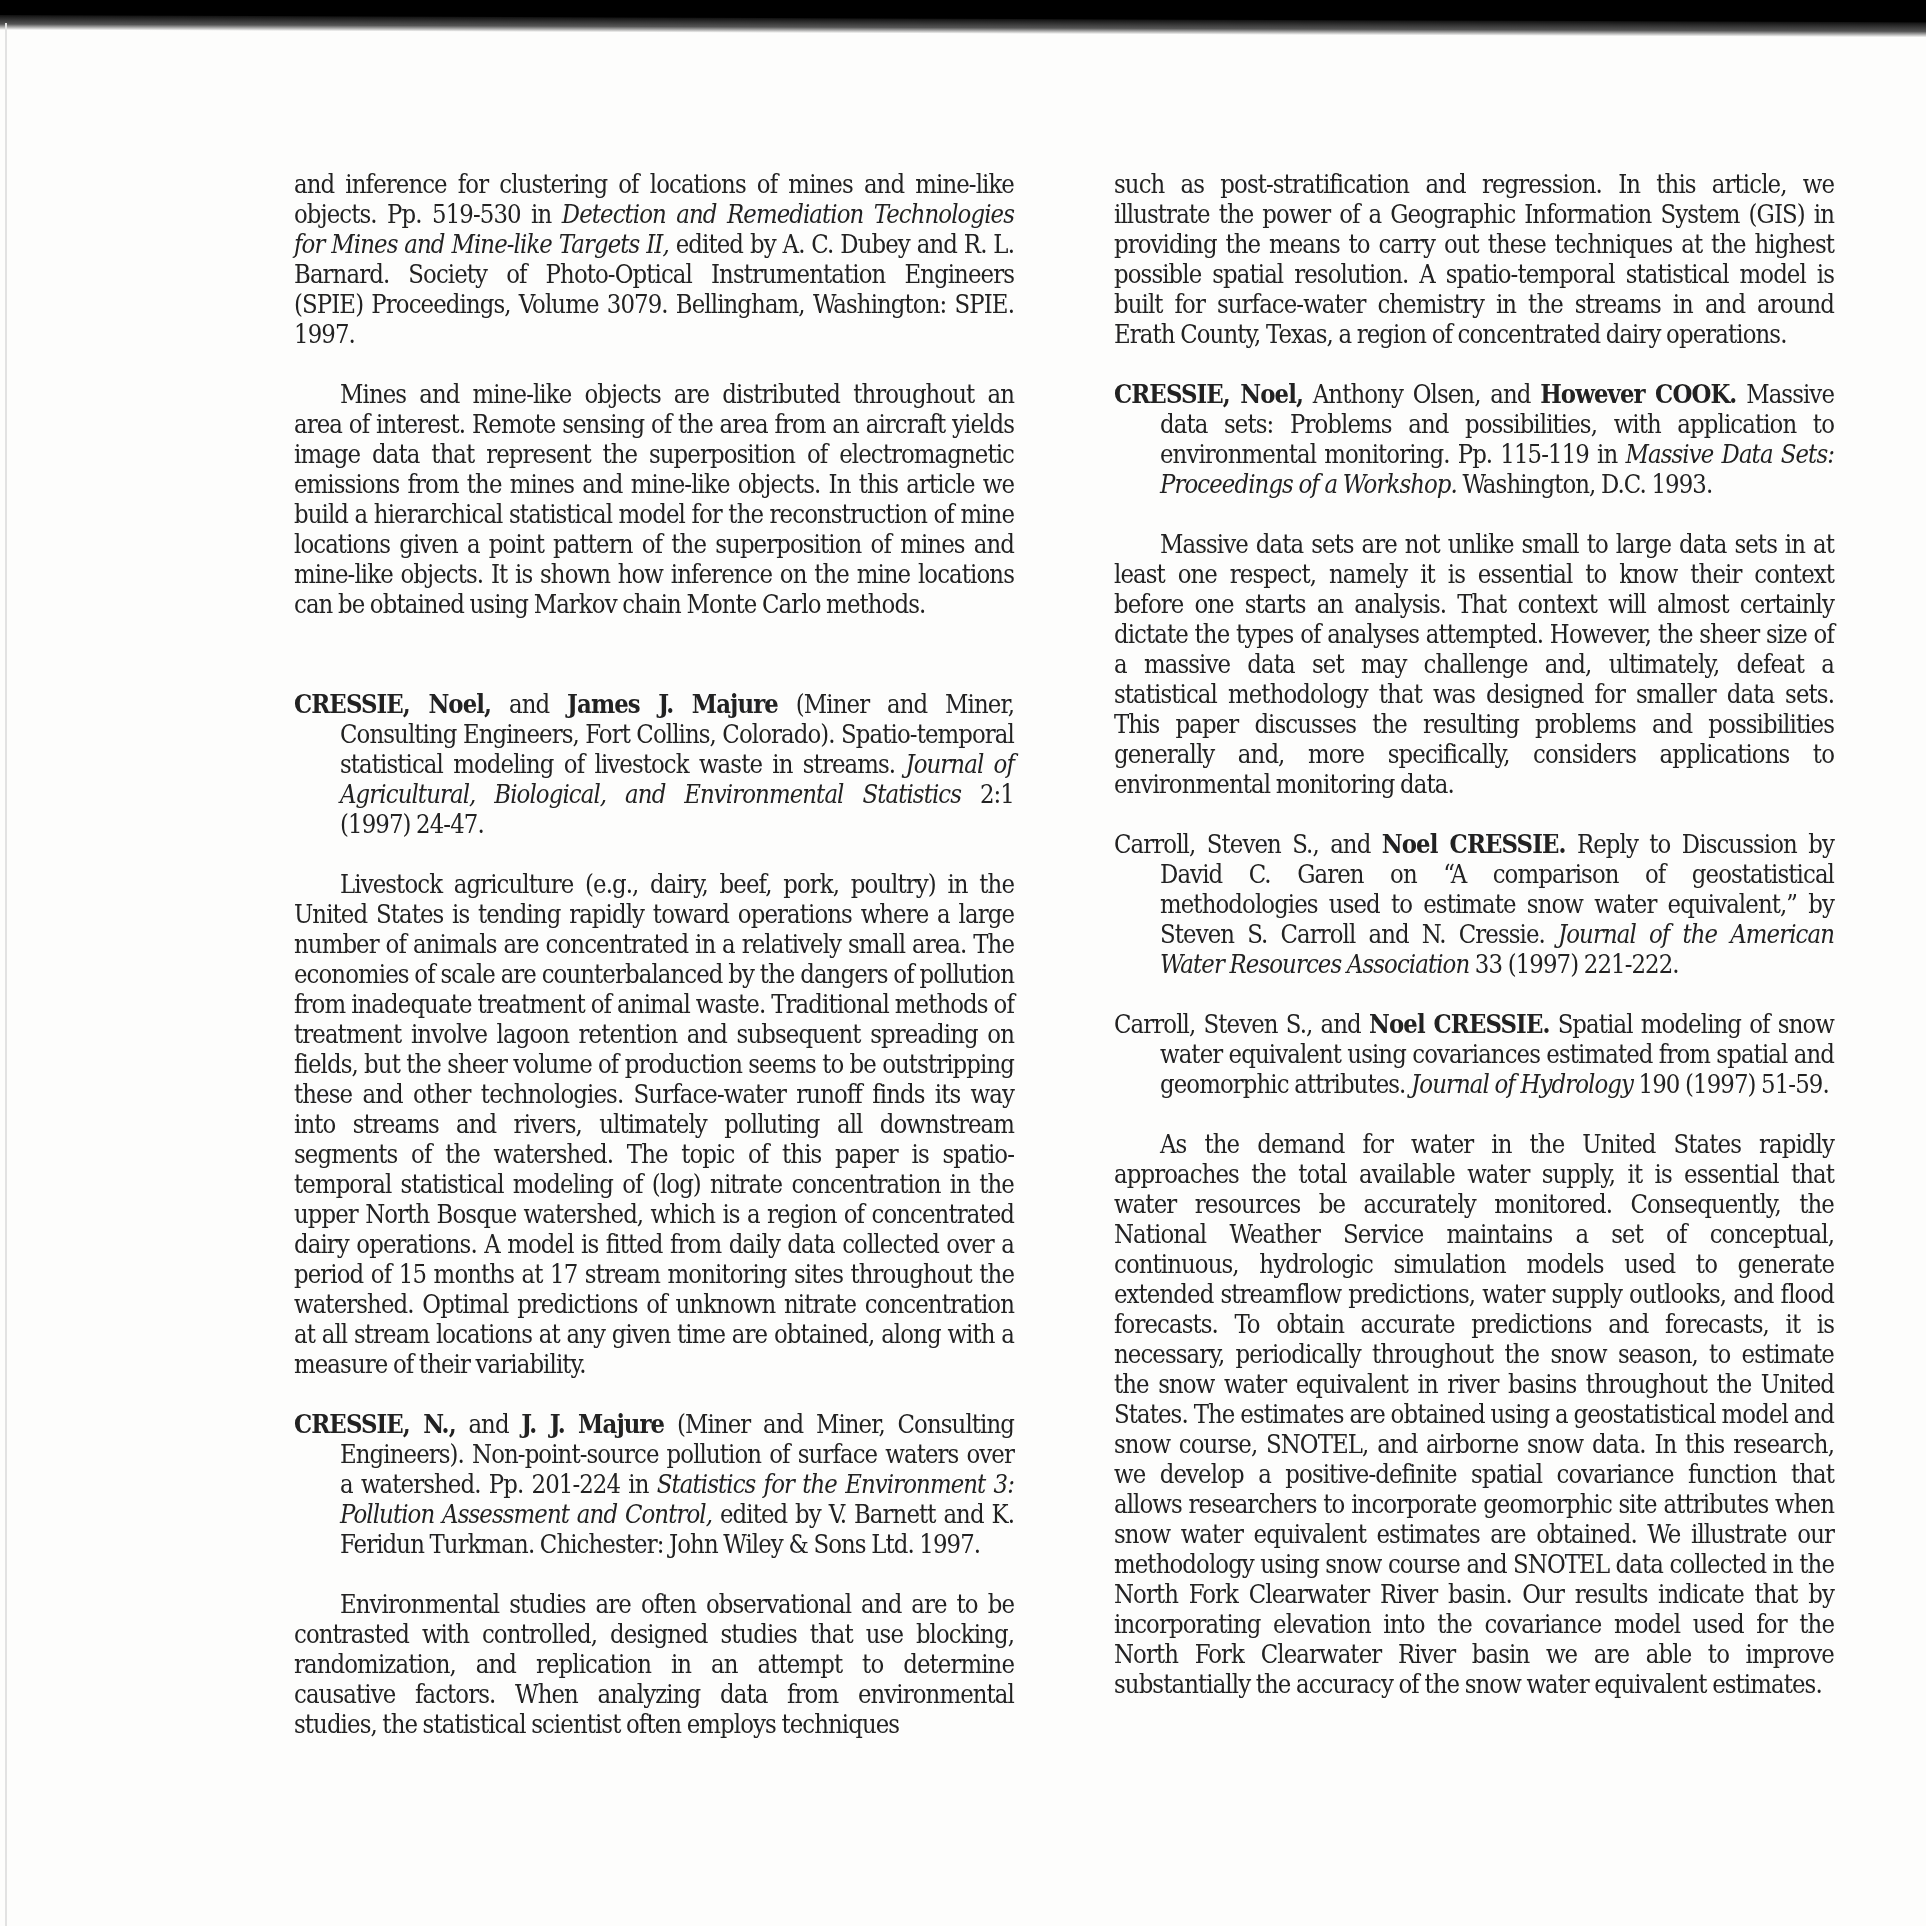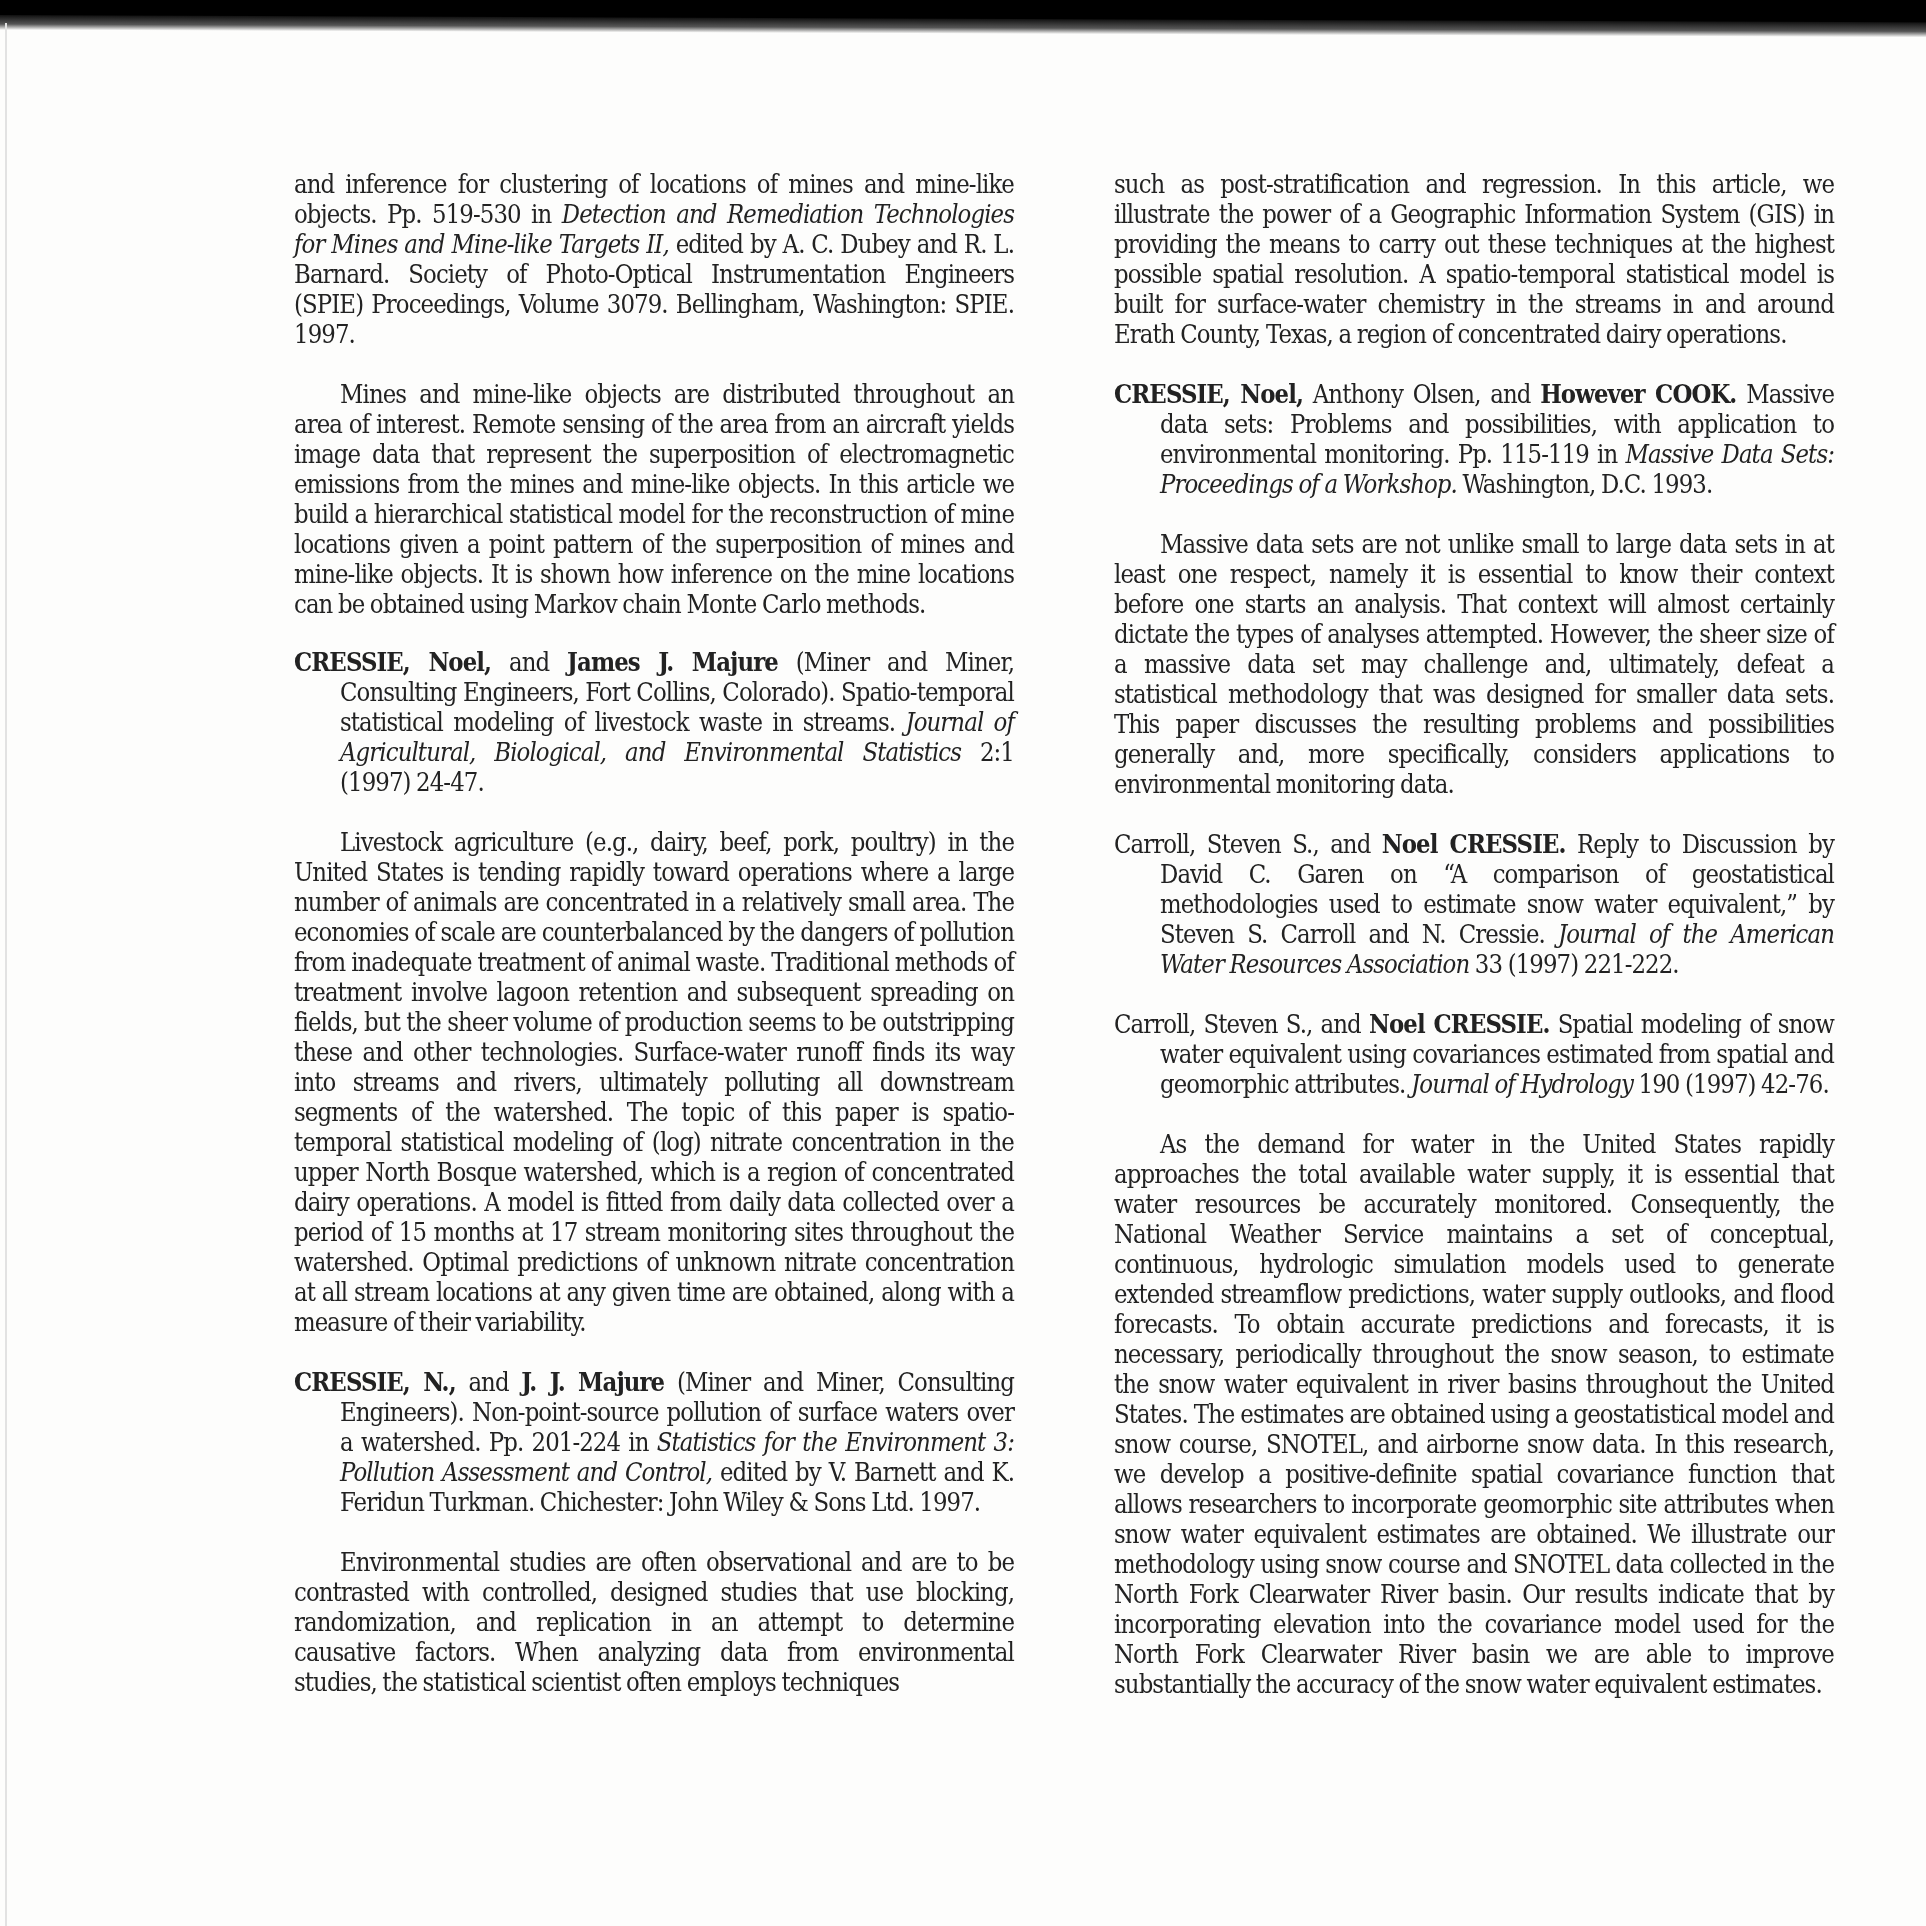--- a/index.html
+++ b/index.html
@@ -35,21 +35,21 @@
   .ref {
     padding-left: 46px; text-indent: -46px;
     margin: 0 0 30px 0;
   }
   .abstract {
     text-indent: 46px; margin: 0 0 30px 0;
   }
   .cont { margin: 0 0 30px 0; }
   .b { font-weight: bold; }
   .i { font-style: italic; }
-  .gap-lg { margin-bottom: 28px; }
+  .gap-lg { margin-bottom: 70px; }
 </style>
 </head>
 <body>
 
 <div class="scan-top"></div>
 <div class="scan-top-edge"></div>
 
 <div class="scan-left-line"></div>
 
 <div class="column col-left">
@@ -81,18 +81,18 @@
     <span class="b">CRESSIE, Noel,</span><span> Anthony Olsen, and </span><span class="b">However COOK.</span><span> Massive data sets: Problems and possibilities, with application to environmental monitoring. Pp. 115-119 in </span><span class="i">Massive Data Sets: Proceedings of a Workshop.</span><span> Washington, D.C. 1993.</span>
   </p>
 
   <p class="abstract">Massive data sets are not unlike small to large data sets in at least one respect, namely it is essential to know their context before one starts an analysis. That context will almost certainly dictate the types of analyses attempted. However, the sheer size of a massive data set may challenge and, ultimately, defeat a statistical methodology that was designed for smaller data sets. This paper discusses the resulting problems and possibilities generally and, more specifically, considers applications to environmental monitoring data.</p>
 
   <p class="ref">
     <span>Carroll, Steven S., and </span><span class="b">Noel CRESSIE.</span><span> Reply to Discussion by David C. Garen on “A comparison of geostatistical methodologies used to estimate snow water equivalent,” by Steven S. Carroll and N. Cressie. </span><span class="i">Journal of the American Water Resources Association</span><span> 33 (1997) 221-222.</span>
   </p>
 
   <p class="ref">
-    <span>Carroll, Steven S., and </span><span class="b">Noel CRESSIE.</span><span> Spatial modeling of snow water equivalent using covariances estimated from spatial and geomorphic attributes. </span><span class="i">Journal of Hydrology</span><span> 190 (1997) 42-76.</span>
+    <span>Carroll, Steven S., and </span><span class="b">Noel CRESSIE.</span><span> Spatial modeling of snow water equivalent using covariances estimated from spatial and geomorphic attributes. </span><span class="i">Journal of Hydrology</span><span> 190 (1997) 51-59.</span>
   </p>
 
   <p class="abstract">As the demand for water in the United States rapidly approaches the total available water supply, it is essential that water resources be accurately monitored. Consequently, the National Weather Service maintains a set of conceptual, continuous, hydrologic simulation models used to generate extended streamflow predictions, water supply outlooks, and flood forecasts. To obtain accurate predictions and forecasts, it is necessary, periodically throughout the snow season, to estimate the snow water equivalent in river basins throughout the United States. The estimates are obtained using a geostatistical model and snow course, SNOTEL, and airborne snow data. In this research, we develop a positive-definite spatial covariance function that allows researchers to incorporate geomorphic site attributes when snow water equivalent estimates are obtained. We illustrate our methodology using snow course and SNOTEL data collected in the North Fork Clearwater River basin. Our results indicate that by incorporating elevation into the covariance model used for the North Fork Clearwater River basin we are able to improve substantially the accuracy of the snow water equivalent estimates.</p>
 </div>
 
 
 </body></html>

